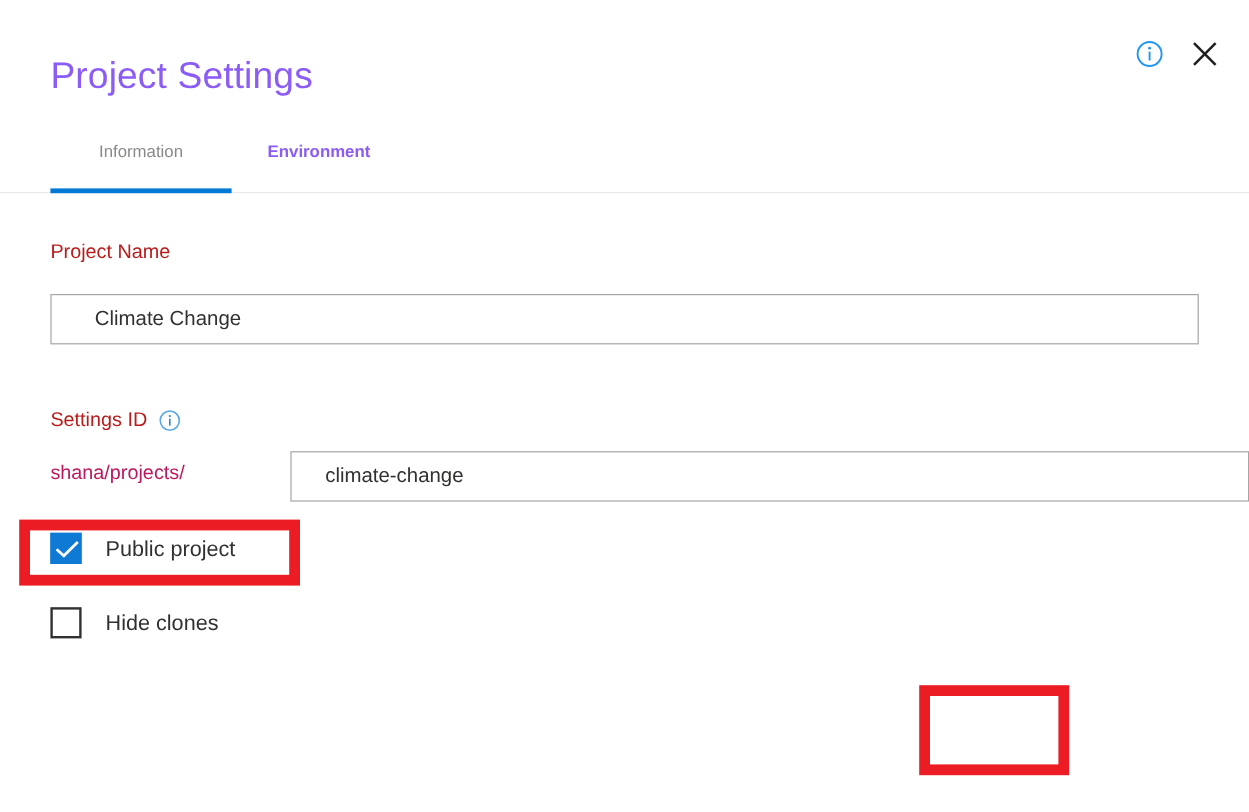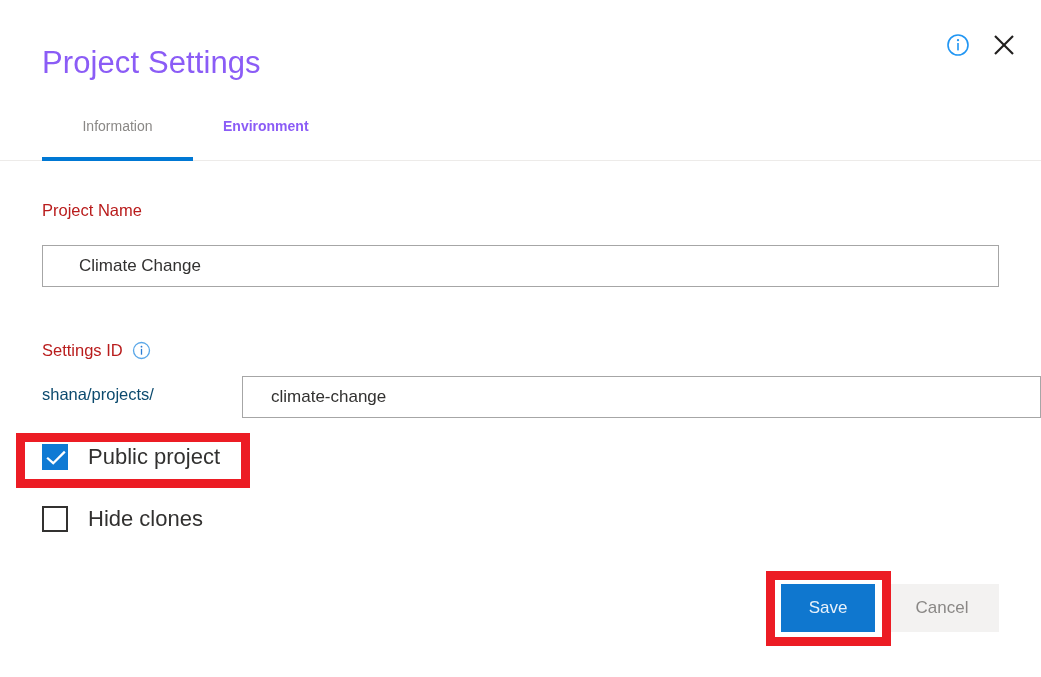--- a/index.html
+++ b/index.html
@@ -174,21 +174,21 @@
     left: 42px;
     top: 215px;
     right: 42px;
     height: 42px;
   }
   .id-prefix {
     position: absolute;
     left: 0;
     top: 9px;
     font-size: 16.5px;
-    color: #0c4a6e;
+    color: #be185d;
     white-space: nowrap;
   }
   .input-project-id {
     left: 200px;
     top: 0;
     width: 799px;
     position: absolute;
     box-sizing: border-box;
     height: 42px;
     border: 1px solid #a6a6a6;
@@ -226,21 +226,21 @@
   .cbox-checked {
     background: #0f7ad4;
     border: 1px solid #0f7ad4;
   }
   .cbox-checked svg {
     position: absolute;
     left: 3px;
     top: 4px;
   }
   .cb-label {
-    font-size: 22px;
+    font-size: 18px;
     color: #323130;
     white-space: nowrap;
   }
 
   
   .footer {
     position: absolute;
     left: 0;
     right: 0;
     top: 423px;
@@ -354,22 +354,18 @@
         </svg>
       </span>
       <span class="cb-label">Public project</span>
     </div>
 
     <div class="checkbox-row row-hide">
       <span class="cbox cbox-unchecked"></span>
       <span class="cb-label">Hide clones</span>
     </div>
 
-    <div class="footer">
-      <button class="btn btn-save">Save</button>
-      <button class="btn btn-cancel">Cancel</button>
-    </div>
   </div>
 
   <div class="annot annot-public"></div>
   <div class="annot annot-save"></div>
 
 </div>
 
 </body></html>

